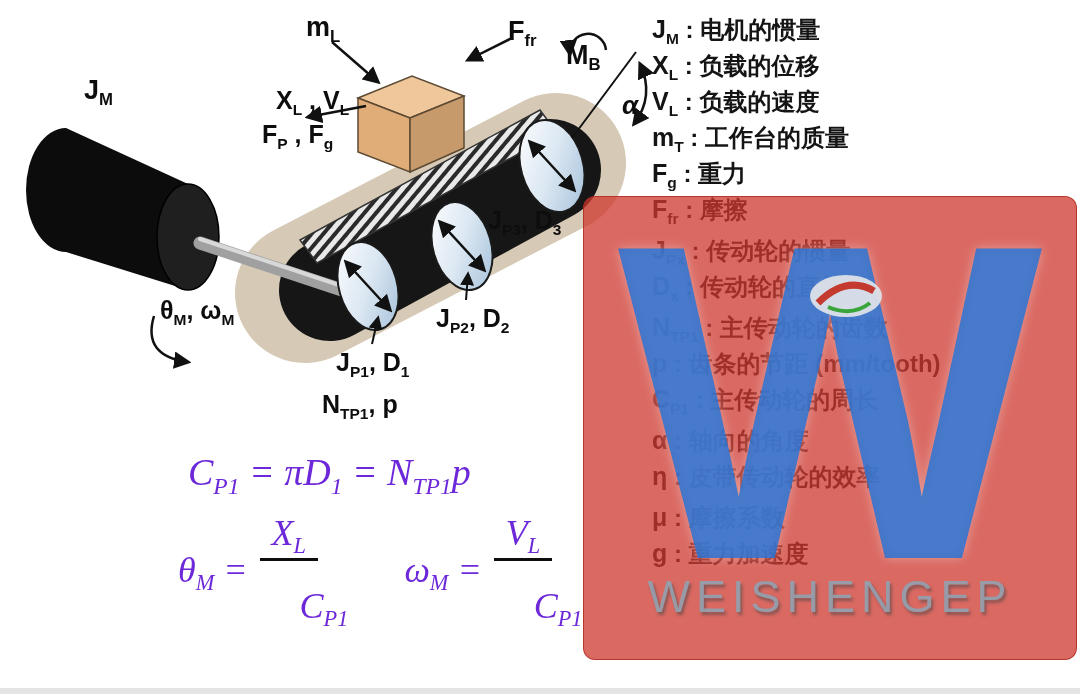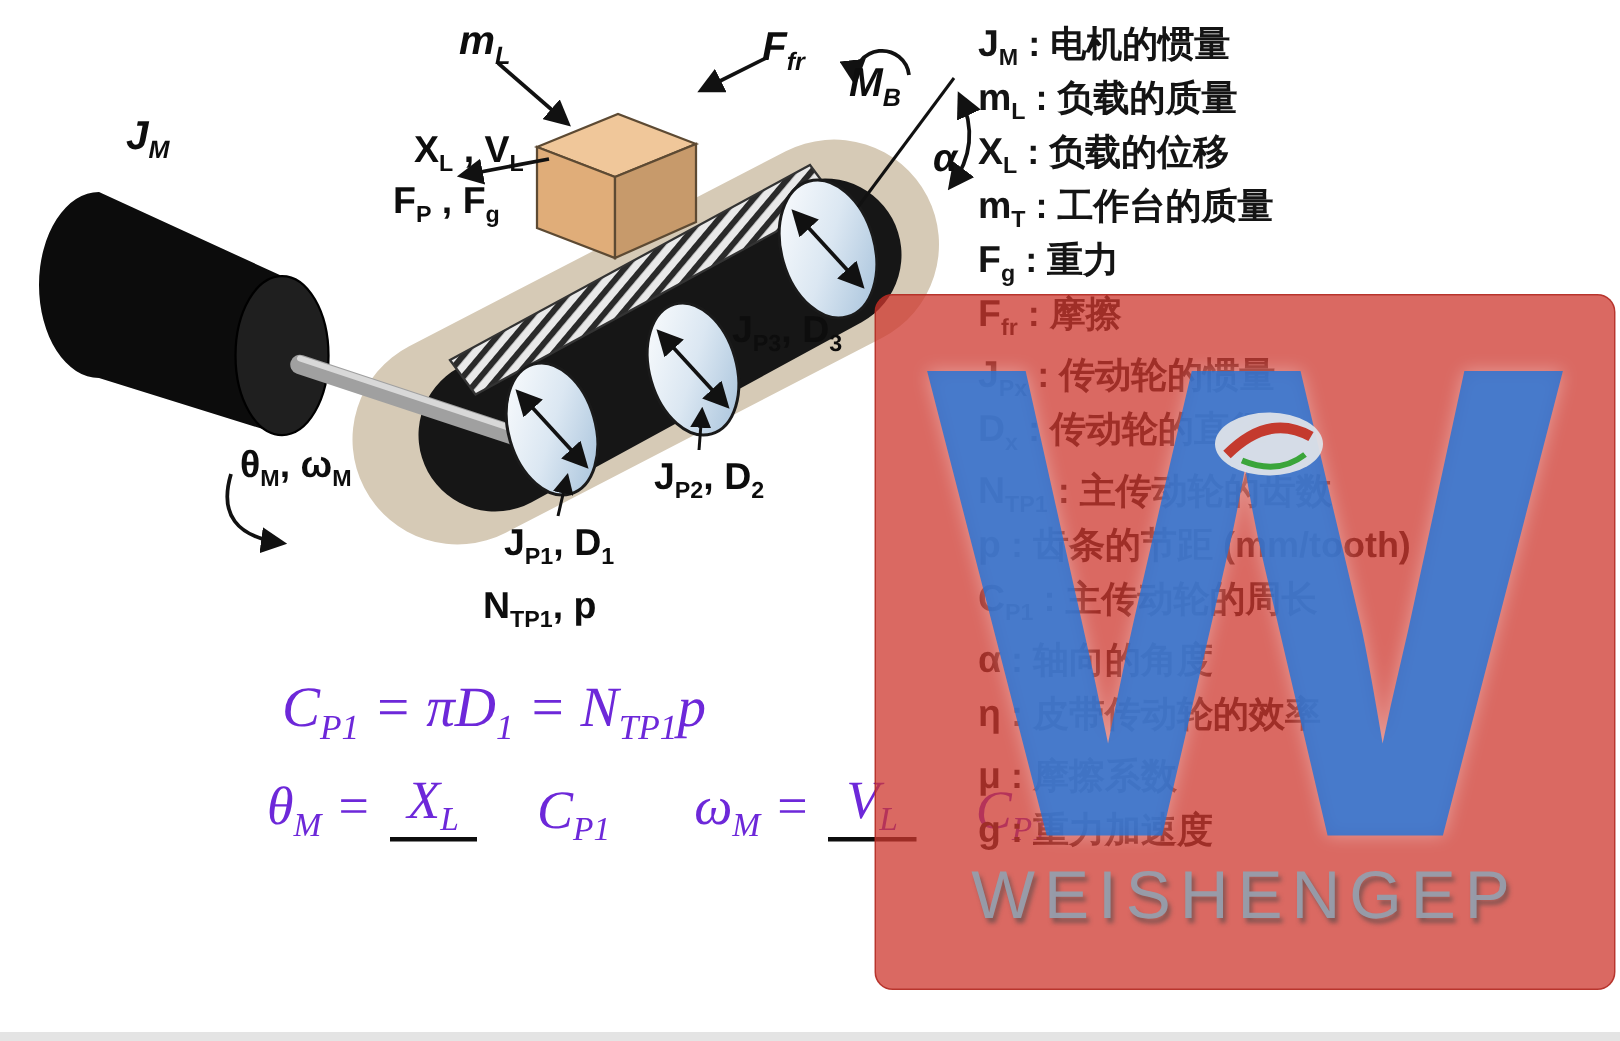--- a/index.html
+++ b/index.html
@@ -2,30 +2,30 @@
 <html><head>
 <meta charset="utf-8">
 <style>
   * { margin:0; padding:0; box-sizing:border-box; }
   html,body { background:#ffffff; }
   body { font-family:"Liberation Sans","DejaVu Sans",sans-serif; color:#111; }
   .stage { position:relative; width:1080px; height:694px; background:#fff; overflow:hidden; }
 
   
   .dlabel { position:absolute; font-weight:700; font-size:25px; color:#0d0d0d; white-space:nowrap; z-index:3; }
-  .dlabel.big { font-size:27px;font-style:italic; }
+  .dlabel.big { font-size:27px; }
   .dlabel.it { font-style:italic; font-size:26px; }
   .dlabel sub, .sym sub, .equation sub { font-size:0.62em; line-height:0; font-weight:inherit; }
 
   
   .equation { position:absolute; font-family:"Liberation Serif","DejaVu Serif",serif; font-style:italic;
               font-size:38px; color:#6d28d9; z-index:3; white-space:nowrap; }
   .eqrow { display:flex; gap:56px; font-size:36px; }
   .eqpart { display:inline-flex; align-items:center; gap:12px; }
-  .frac { display:inline-flex; flex-direction:row; align-items:flex-end; }
+  .frac { display:inline-flex; flex-direction:column; align-items:flex-start;gap:20px; }
   .frac .num { padding:0 12px 4px; border-bottom:3px solid #0d0d0d; }
   .frac .den { padding-top:4px;margin-left:40px; }
 
   
   .legend { position:absolute; left:652px; top:14px; width:428px; z-index:5; }
   .lrow { margin-bottom:5px; font-size:24px; font-weight:700; color:#141414; line-height:31px; white-space:nowrap; }
   .lrow.gap { margin-top:10px; }
   .sym { font-size:25px; }
 
   
@@ -134,22 +134,22 @@
       <span><span>ω</span><sub>M</sub><span> =</span></span>
       <span class="frac">
         <span class="num"><span>V</span><sub>L</sub></span>
         <span class="den"><span>C</span><sub>P1</sub></span>
       </span>
     </span>
   </div>
 
   <div class="legend">
     <div class="lrow"><span class="sym"><span>J</span><sub>M</sub></span><span>&nbsp;:&nbsp;</span><span>电机的惯量</span></div>
-    <div class="lrow"><span class="sym"><span>m</span><sub>L</sub></span><span>&nbsp;:&nbsp;</span><span>负载的质量</span></div>
     <div class="lrow"><span class="sym"><span>X</span><sub>L</sub></span><span>&nbsp;:&nbsp;</span><span>负载的位移</span></div>
+    <div class="lrow"><span class="sym"><span>V</span><sub>L</sub></span><span>&nbsp;:&nbsp;</span><span>负载的速度</span></div>
     <div class="lrow"><span class="sym"><span>m</span><sub>T</sub></span><span>&nbsp;:&nbsp;</span><span>工作台的质量</span></div>
     <div class="lrow"><span class="sym"><span>F</span><sub>g</sub></span><span>&nbsp;:&nbsp;</span><span>重力</span></div>
     <div class="lrow"><span class="sym"><span>F</span><sub>fr</sub></span><span>&nbsp;:&nbsp;</span><span>摩擦</span></div>
     <div class="lrow gap"><span class="sym"><span>J</span><sub>Px</sub></span><span>&nbsp;:&nbsp;</span><span>传动轮的惯量</span></div>
     <div class="lrow"><span class="sym"><span>D</span><sub>x</sub></span><span>&nbsp;:&nbsp;</span><span>传动轮的直径</span></div>
     <div class="lrow gap"><span class="sym"><span>N</span><sub>TP1</sub></span><span>&nbsp;:&nbsp;</span><span>主传动轮的齿数</span></div>
     <div class="lrow"><span class="sym"><span>p</span></span><span>&nbsp;:&nbsp;</span><span>齿条的节距 (mm/tooth)</span></div>
     <div class="lrow"><span class="sym"><span>C</span><sub>P1</sub></span><span>&nbsp;:&nbsp;</span><span>主传动轮的周长</span></div>
     <div class="lrow gap"><span class="sym"><span>α</span></span><span>&nbsp;:&nbsp;</span><span>轴向的角度</span></div>
     <div class="lrow"><span class="sym"><span>η</span></span><span>&nbsp;:&nbsp;</span><span>皮带传动轮的效率</span></div>

